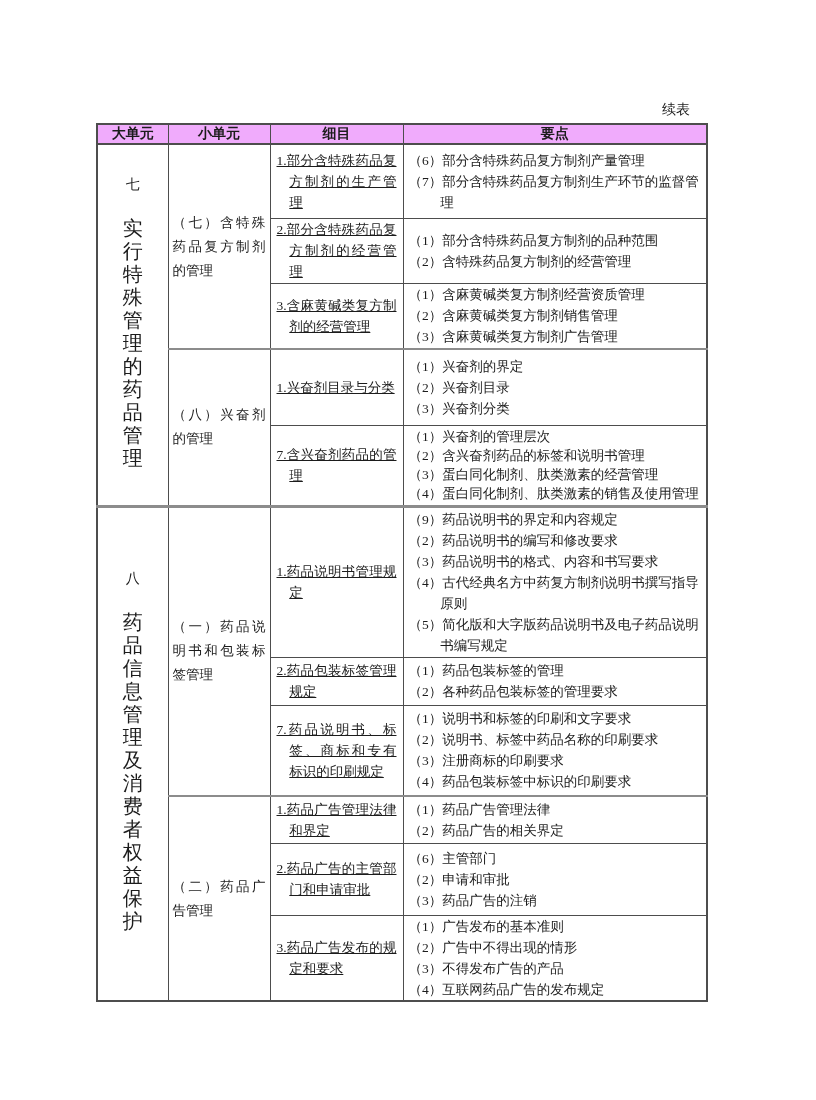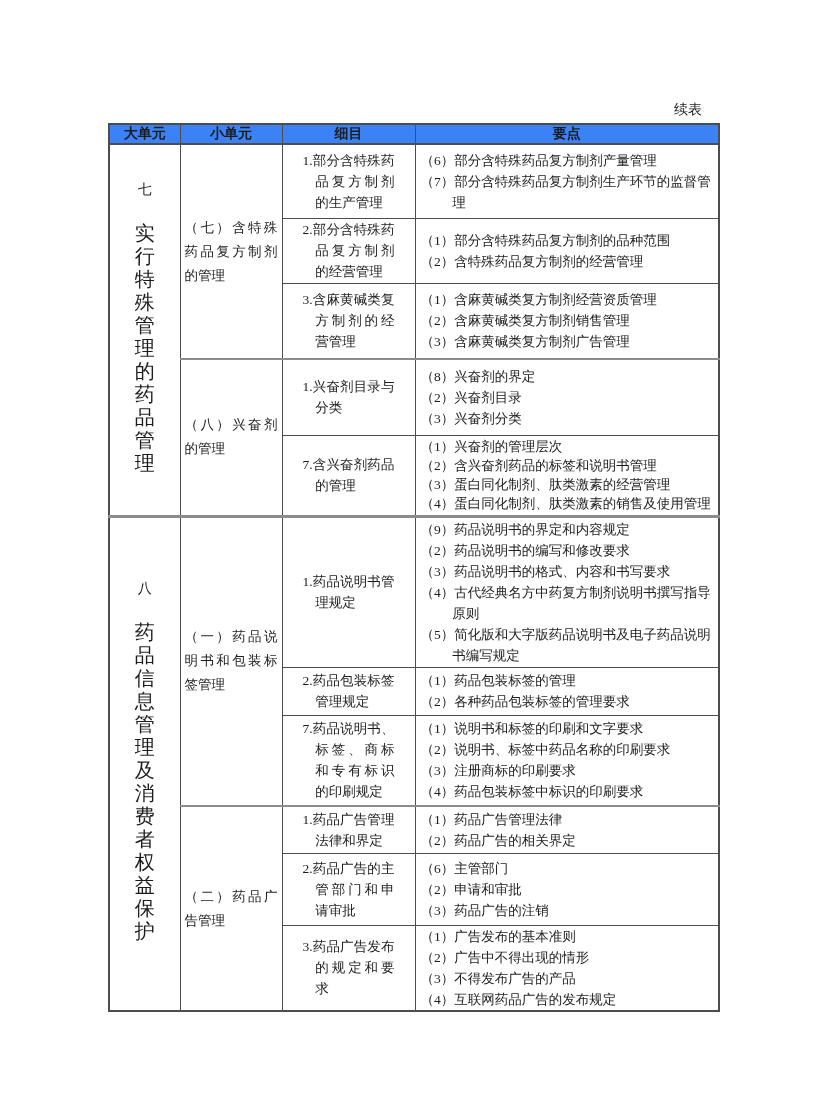--- a/index.html
+++ b/index.html
@@ -3,21 +3,21 @@
 <meta charset="utf-8">
 <style>
   * { margin: 0; padding: 0; box-sizing: border-box; }
   html, body { background: #ffffff; }
   body {
     width: 816px; height: 1100px;
     font-family: "Liberation Serif", "DejaVu Serif", serif;
     color: #1c1c1c;
     position: relative;
   }
-  .sheet { position: absolute; left: 108px; top: 100px; width: 610px; }
+  .sheet { position: absolute; left: 96px; top: 100px; width: 610px; }
   .continued {
     text-align: right;
     padding-right: 16px;
     font-size: 14px;
     height: 23px;
     line-height: 20px;
   }
   table.syllabus {
     border-collapse: collapse;
     table-layout: fixed;
@@ -28,21 +28,21 @@
   col.c2 { width: 102px; }
   col.c3 { width: 133px; }
   col.c4 { width: 304px; }
   th, td {
     border: 1px solid #4d4d4d;
     vertical-align: middle;
     font-size: 13.5px;
   }
   thead th {
     height: 17px;
-    background: #3b82f6;
+    background: #f0abfc;
     font-weight: bold;
     font-size: 14px;
     text-align: center;
     border-bottom: 2px solid #4d4d4d;
   }
   td.unit { text-align: center; vertical-align: middle; }
   .unit-inner { display: inline-block; }
   .unit-num { line-height: 23px; margin-bottom: 21px; font-size: 14px; }
   .unit-title {
     width: 1.05em;
@@ -50,21 +50,21 @@
     word-break: break-all;
     line-height: 23px;
     font-size: 20px;
     text-align: center;
   }
   td.subunit {
     padding: 0 4px;
     text-align: justify;
     line-height: 24px;
   }
-  td.item { padding: 0 20px; }
+  td.item { padding: 0 6px; text-decoration: underline; }
   td.item p {
     padding-left: 0.95em;
     text-indent: -0.95em;
     line-height: 21px;
     text-align: justify;
   }
   td.points { padding: 0 5px; }
   td.points p {
     padding-left: 2.35em;
     text-indent: -2.35em;
@@ -117,38 +117,38 @@
       <tr style="height:65px">
         <td class="item">
           <p>2.部分含特殊药品复方制剂的经营管理</p>
         </td>
         <td class="points">
           <p>（1）部分含特殊药品复方制剂的品种范围</p>
           <p>（2）含特殊药品复方制剂的经营管理</p>
         </td>
       </tr>
 
-      <tr style="height:76px">
+      <tr style="height:66px">
         <td class="item">
           <p>3.含麻黄碱类复方制剂的经营管理</p>
         </td>
         <td class="points">
           <p>（1）含麻黄碱类复方制剂经营资质管理</p>
           <p>（2）含麻黄碱类复方制剂销售管理</p>
           <p>（3）含麻黄碱类复方制剂广告管理</p>
         </td>
       </tr>
 
       <tr style="height:76px" class="sep-sub">
         <td class="subunit" rowspan="2">（八）兴奋剂的管理</td>
         <td class="item">
           <p>1.兴奋剂目录与分类</p>
         </td>
         <td class="points">
-          <p>（8）兴奋剂的界定</p>
+          <p>（1）兴奋剂的界定</p>
           <p>（2）兴奋剂目录</p>
           <p>（3）兴奋剂分类</p>
         </td>
       </tr>
 
       <tr style="height:81px">
         <td class="item">
           <p>7.含兴奋剂药品的管理</p>
         </td>
         <td class="points lh19">

